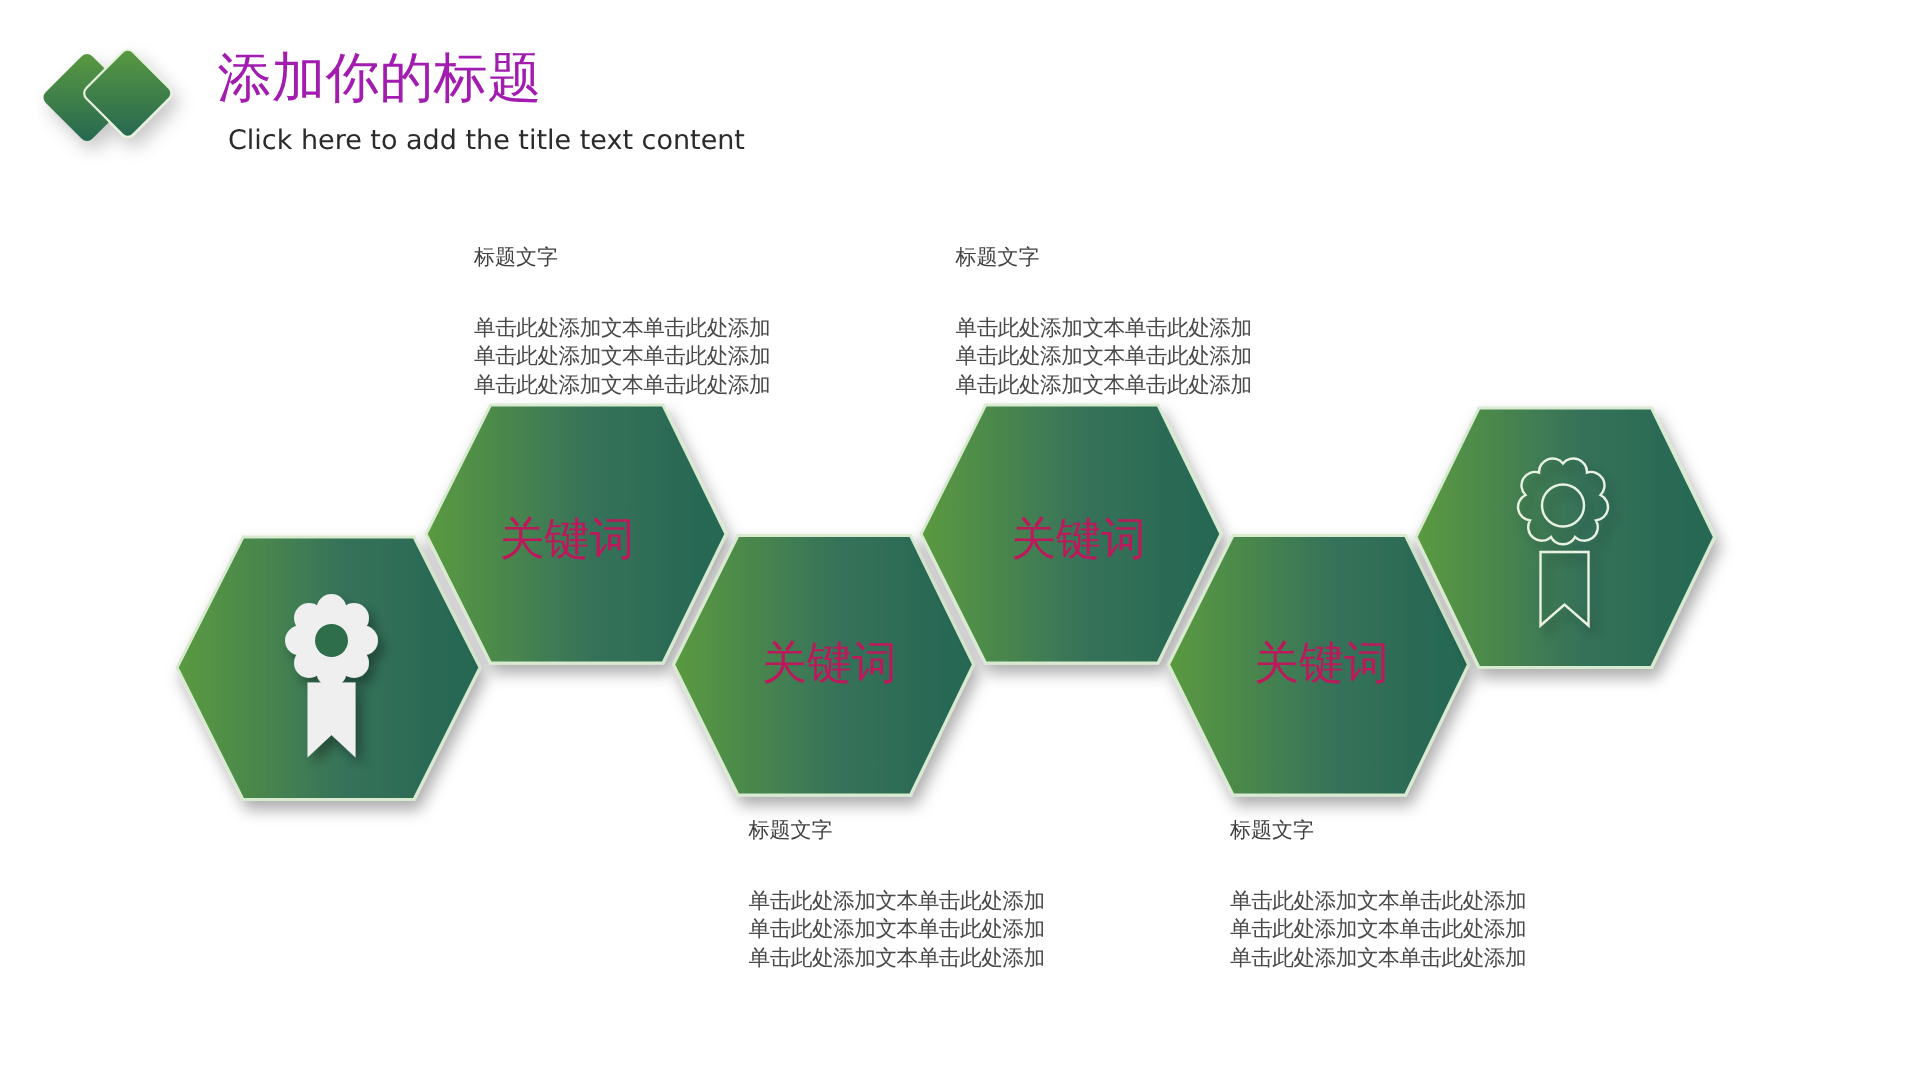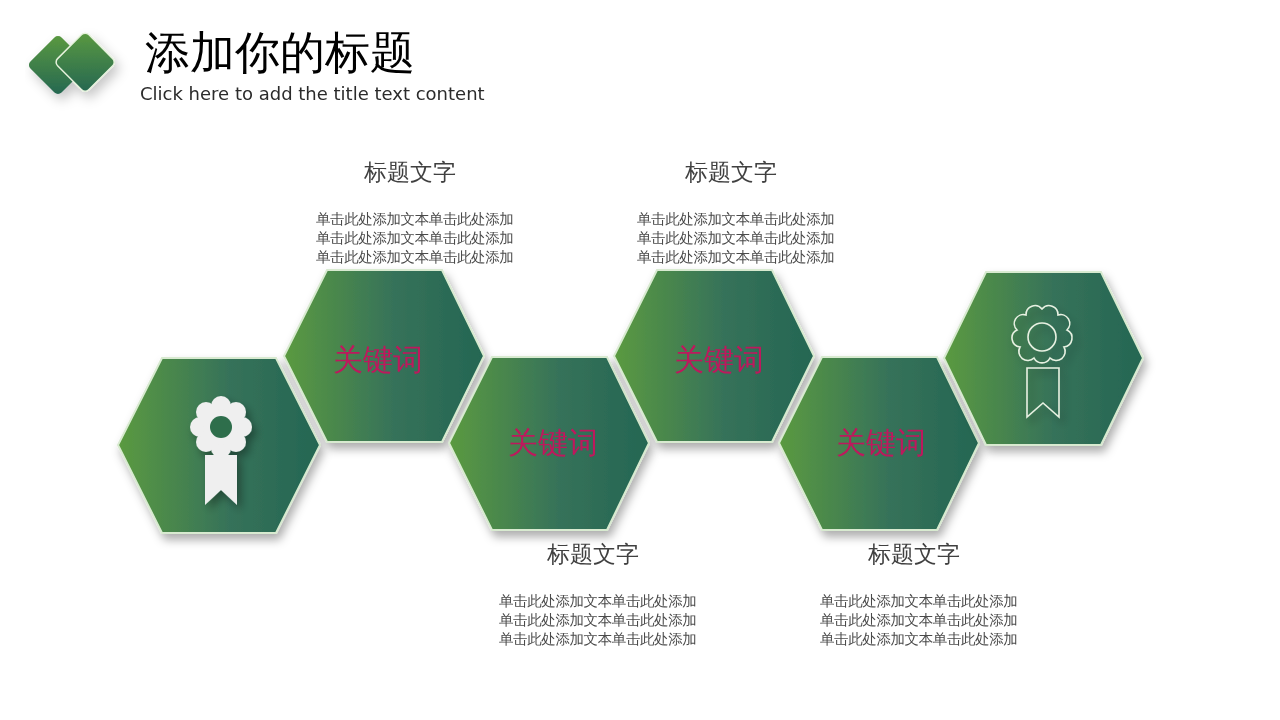--- a/index.html
+++ b/index.html
@@ -1,24 +1,24 @@
 <!DOCTYPE html>
 <html><head>
 <meta charset="utf-8">
 <style>
   html, body { margin: 0; padding: 0; background: #ffffff; }
   body { width: 1280px; height: 720px; position: relative; overflow: hidden;
          font-family: "DejaVu Sans", "Liberation Sans", sans-serif; color: #404040; }
   .abs { position: absolute; }
   #logo { left: 25px; top: 25px; width: 110px; height: 90px; }
-  #page-title { left: 145px; top: 30px; font-size: 45px; line-height: 46px; color: #000000; white-space: nowrap; letter-spacing: 0px; }
-  #page-subtitle { left: 140px; top: 82px; font-size: 18px; line-height: 24px; color: #2b2b2b; white-space: nowrap; }
+  #page-title { left: 145px; top: 30px; font-size: 36px; line-height: 46px; color: #a21caf; white-space: nowrap; letter-spacing: 0px; }
+  #page-subtitle { left: 152px; top: 82px; font-size: 18px; line-height: 24px; color: #2b2b2b; white-space: nowrap; }
   #diagram { left: 0; top: 0; width: 1280px; height: 720px; }
   .text-block { width: 240px; }
-  .tb-heading { font-size: 23px; line-height: 28px; color: #404040; white-space: nowrap; margin-left: 48px; }
+  .tb-heading { font-size: 14px; line-height: 28px; color: #404040; white-space: nowrap; }
   .tb-body { margin-top: 24px; }
   .tb-line { font-size: 14.5px; line-height: 19px; color: #4a4a4a; white-space: nowrap; letter-spacing: -0.4px; }
   .hex-label { position: absolute; width: 200px; text-align: center; color: #be185d; font-size: 30px; line-height: 36px; white-space: nowrap; }
 </style>
 </head>
 <body>
 
 <svg id="logo" class="abs" viewBox="25 25 110 90" width="110" height="90">
   <defs>
     <linearGradient id="lg-logo" x1="0" y1="0" x2="1" y2="1">

